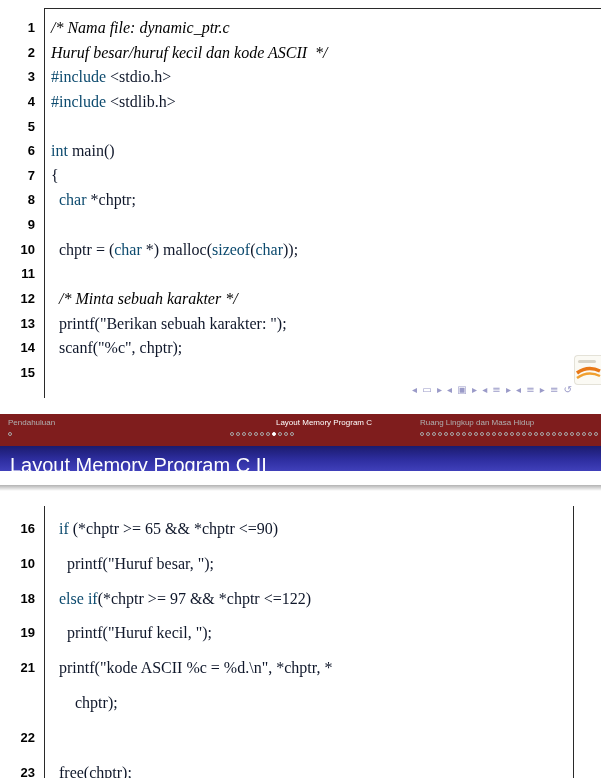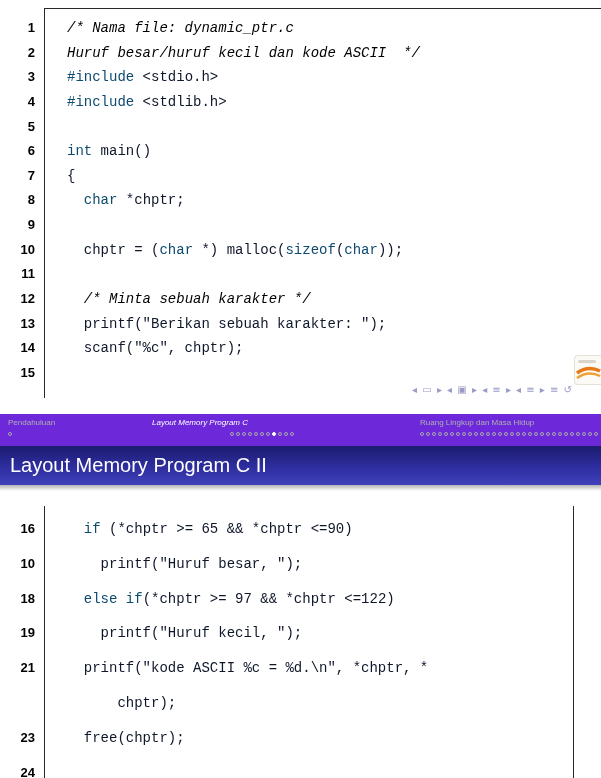--- a/index.html
+++ b/index.html
@@ -11,56 +11,56 @@
   .listing{position:absolute;left:0;width:601px;}
   .code-row{display:flex;}
   .listing1 .code-row{height:24.65px;line-height:24.65px;}
   .listing2 .code-row{height:22.8px;line-height:22.8px;margin-top:12px;}
   .lineno{
     flex:0 0 44px;box-sizing:border-box;padding-right:9px;text-align:right;
     font-weight:bold;font-size:13px;color:#000;
     font-family:"Liberation Sans",sans-serif;
   }
   .code{
-    flex:1;white-space:pre;padding-left:23px;
-    font-family:Liberation Mono, monospace;
-    font-size:14px;color:#000;
+    flex:1;white-space:pre;padding-left:7px;
+    font-family:Liberation Serif, serif;
+    font-size:16px;color:#000;
   }
   .seg-p{color:#0f172a;}
   .seg-k{color:#0c4a6e;}
   .seg-c{color:#000;font-style:italic;}
   
   .vrule{position:absolute;width:1px;background:#2a2a2a;}
   .hline{position:absolute;height:1px;background:#2a2a2a;}
   
   .nav-symbols{
     position:absolute;top:384px;right:28px;
     font-family:"DejaVu Sans",sans-serif;font-size:10px;letter-spacing:1px;
     color:#9a9ac8;
   }
   .logo{
     position:absolute;top:355px;right:0;width:26px;height:28px;
     background:#fbfaf4;border:1px solid #e4e2d8;border-right:none;
     border-radius:4px 0 0 4px;overflow:hidden;
   }
   
-  .navbar{position:absolute;top:414px;left:0;width:601px;height:32px;background:#6d28d9;}
+  .navbar{position:absolute;top:414px;left:0;width:601px;height:32px;background:#7f1d1d;}
   .nav-section{position:absolute;top:4px;}
   .nav-label{font-size:8px;line-height:10px;color:#b0b0b0;white-space:nowrap;}
   .nav-section.active .nav-label{color:#ffffff;}
   .dots{display:flex;gap:2px;margin-top:4px;}
   .dot{width:4px;height:4px;border-radius:50%;border:1px solid #a8a8a8;box-sizing:border-box;background:transparent;}
   .dot.filled{background:#ffffff;border-color:#ffffff;}
   .sec1{left:8px;}
-  .sec2{left:152px;width:220px;text-align:left;font-style:italic;}
+  .sec2{left:152px;width:220px;text-align:right;}
   .sec2 .dots{justify-content:center;}
   .sec3{left:420px;}
   
   .frametitle{
-    position:absolute;top:446px;left:0;width:601px;height:39px;box-sizing:border-box;
+    position:absolute;top:446px;left:0;width:601px;height:25px;box-sizing:border-box;
     background:linear-gradient(to bottom,#1b1b6e 0%,#2e2ea0 55%,#4040ba 100%);
     color:#ffffff;font-size:20px;line-height:39px;padding-left:10px;
     white-space:nowrap;
   }
   .title-shadow{
     position:absolute;top:485px;left:0;width:601px;height:6px;
     background:linear-gradient(to bottom,rgba(0,0,0,0.30),rgba(0,0,0,0));
   }
 </style>
 </head>
@@ -229,20 +229,24 @@
     </div>
     <div class="code-row">
       <span class="lineno">21</span>
       <span class="code"><span class="seg-p">  printf("kode ASCII %c = %d.\n", *chptr, *</span></span>
     </div>
     <div class="code-row">
       <span class="lineno"></span>
       <span class="code"><span class="seg-p">      chptr);</span></span>
     </div>
     <div class="code-row">
+      <span class="lineno">22</span>
+      <span class="code"></span>
+    </div>
+    <div class="code-row">
       <span class="lineno">23</span>
       <span class="code"><span class="seg-p">  free(chptr);</span></span>
     </div>
     <div class="code-row">
       <span class="lineno">24</span>
       <span class="code"></span>
     </div>
     <div class="code-row">
       <span class="lineno">25</span>
       <span class="code"><span class="seg-p">  </span><span class="seg-k">return</span><span class="seg-p"> 0;</span></span>

